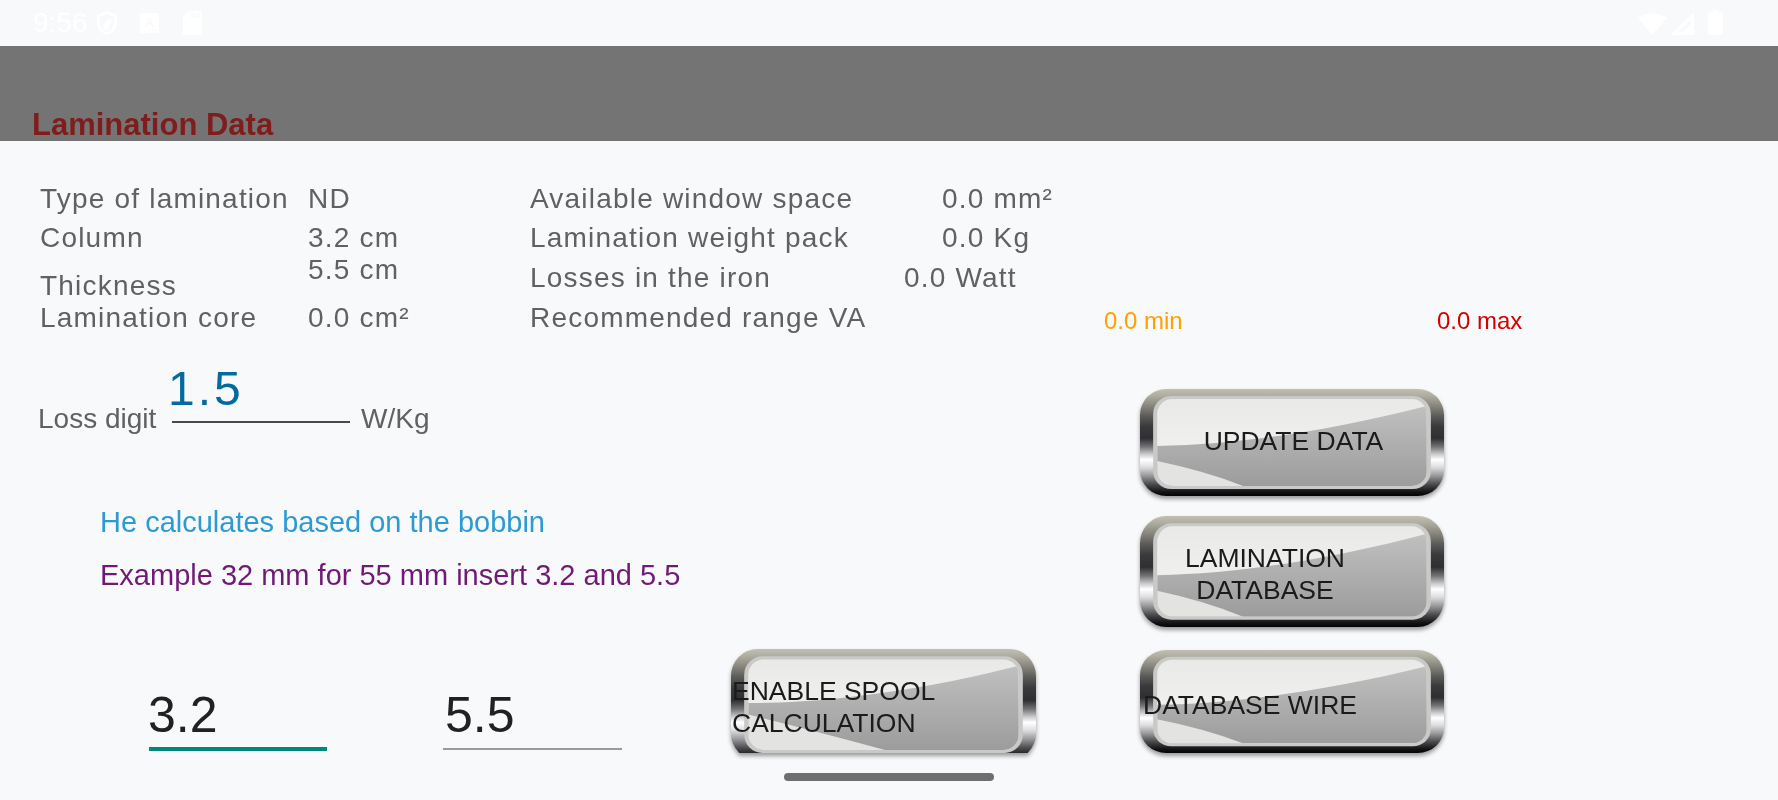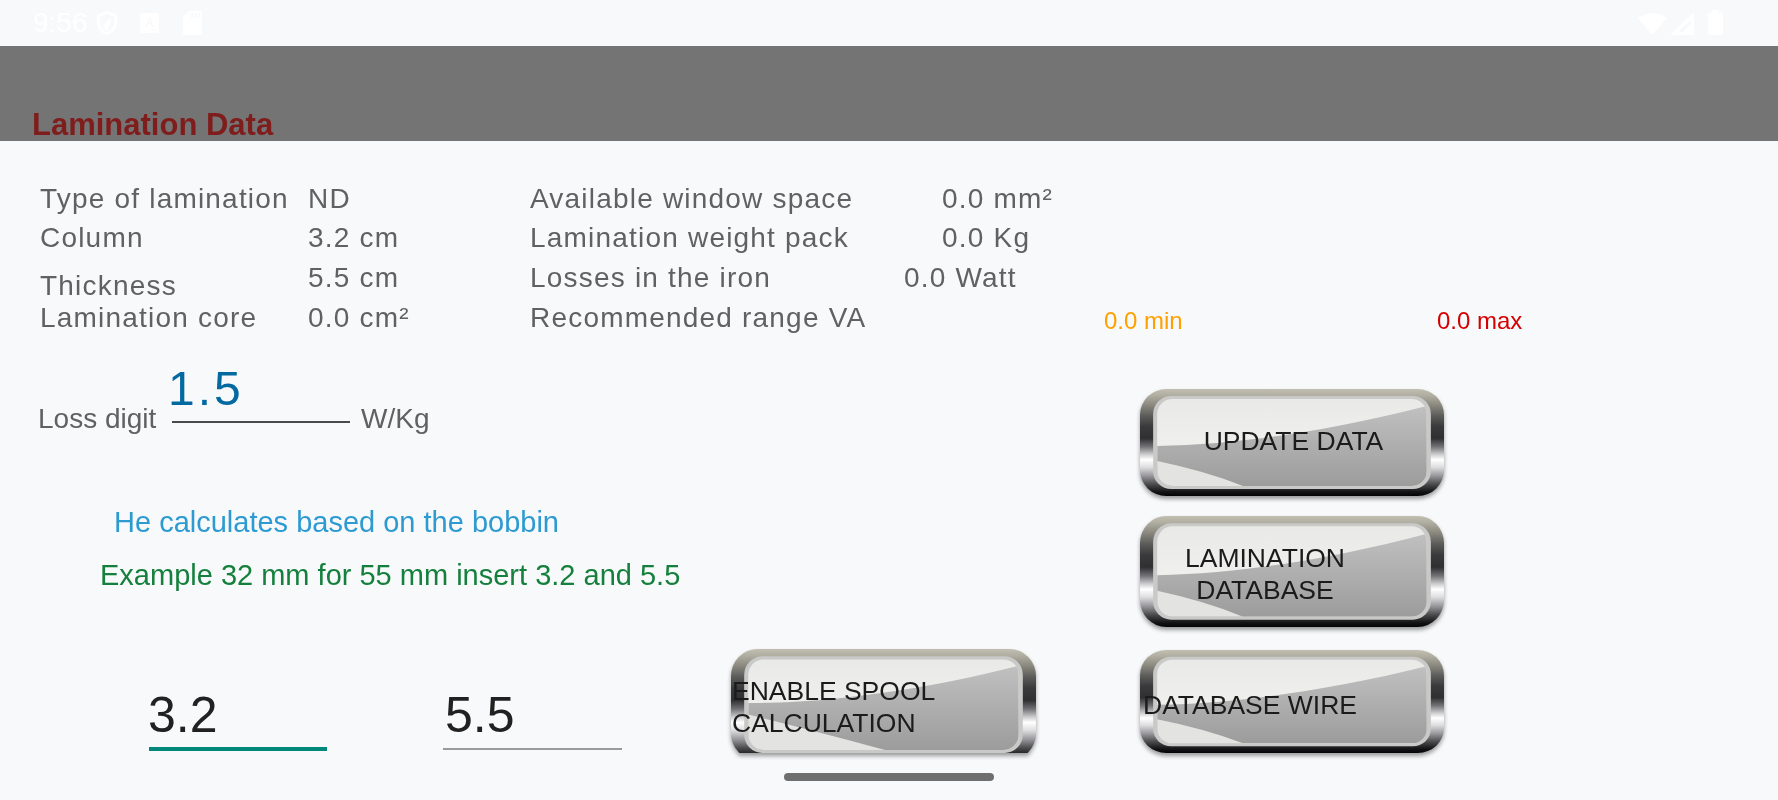--- a/index.html
+++ b/index.html
@@ -53,21 +53,21 @@
 <div class="t gray" style="left:40px;top:185px;font-size:28px;">Type of lamination</div>
 
 <div class="t gray" style="left:308px;top:185px;font-size:28px;">ND</div>
 
 <div class="t gray" style="left:40px;top:224px;font-size:28px;">Column</div>
 
 <div class="t gray" style="left:308px;top:224px;font-size:28px;">3.2 cm</div>
 
 <div class="t gray" style="left:40px;top:264px;font-size:28px;margin-top:8px;">Thickness</div>
 
-<div class="t gray" style="left:308px;top:264px;font-size:28px;">5.5 cm</div>
+<div class="t gray" style="left:308px;top:256px;font-size:28px;">5.5 cm</div>
 
 <div class="t gray" style="left:40px;top:304px;font-size:28px;">Lamination core</div>
 
 <div class="t gray" style="left:308px;top:304px;font-size:28px;">0.0 cm²</div>
 
 <div class="t gray" style="left:530px;top:185px;font-size:28px;">Available window space</div>
 
 <div class="t gray" style="left:942px;top:185px;font-size:28px;">0.0 mm²</div>
 
 <div class="t gray" style="left:530px;top:224px;font-size:28px;">Lamination weight pack</div>
@@ -85,23 +85,23 @@
 <div class="t" style="left:1437px;top:309px;font-size:24px;color:#d50000;">0.0 max</div>
 
 <div class="t" style="left:168px;top:365px;font-size:48px;letter-spacing:3px;color:#0369a1;">1.5</div>
 
 <div class="t gray" style="left:38px;top:405px;font-size:28px;letter-spacing:0;">Loss digit</div>
 
 <div style="position:absolute;left:172px;top:421px;width:178px;height:2px;background:#4a4a4a;"></div>
 
 <div class="t gray" style="left:361px;top:405px;font-size:28px;letter-spacing:0;">W/Kg</div>
 
-<div class="t" style="left:114px;top:508px;font-size:29px;color:#2d9ad2;">He calculates based on the bobbin</div>
+<div class="t" style="left:100px;top:508px;font-size:29px;color:#2d9ad2;">He calculates based on the bobbin</div>
 
-<div class="t" style="left:100px;top:561px;font-size:29px;color:#15803d;">Example 32 mm for 55 mm insert 3.2 and 5.5</div>
+<div class="t" style="left:100px;top:561px;font-size:29px;color:#701a75;">Example 32 mm for 55 mm insert 3.2 and 5.5</div>
 
 <div class="t" style="left:148px;top:690px;font-size:50px;color:#212121;">3.2</div>
 
 <div style="position:absolute;left:149px;top:747px;width:178px;height:4px;background:#00897b;"></div>
 
 <div class="t" style="left:445px;top:690px;font-size:50px;color:#212121;">5.5</div>
 
 <div style="position:absolute;left:443px;top:748px;width:179px;height:2px;background:#9a9a9a;"></div>
 
 <svg width="0" height="0" style="position:absolute">

